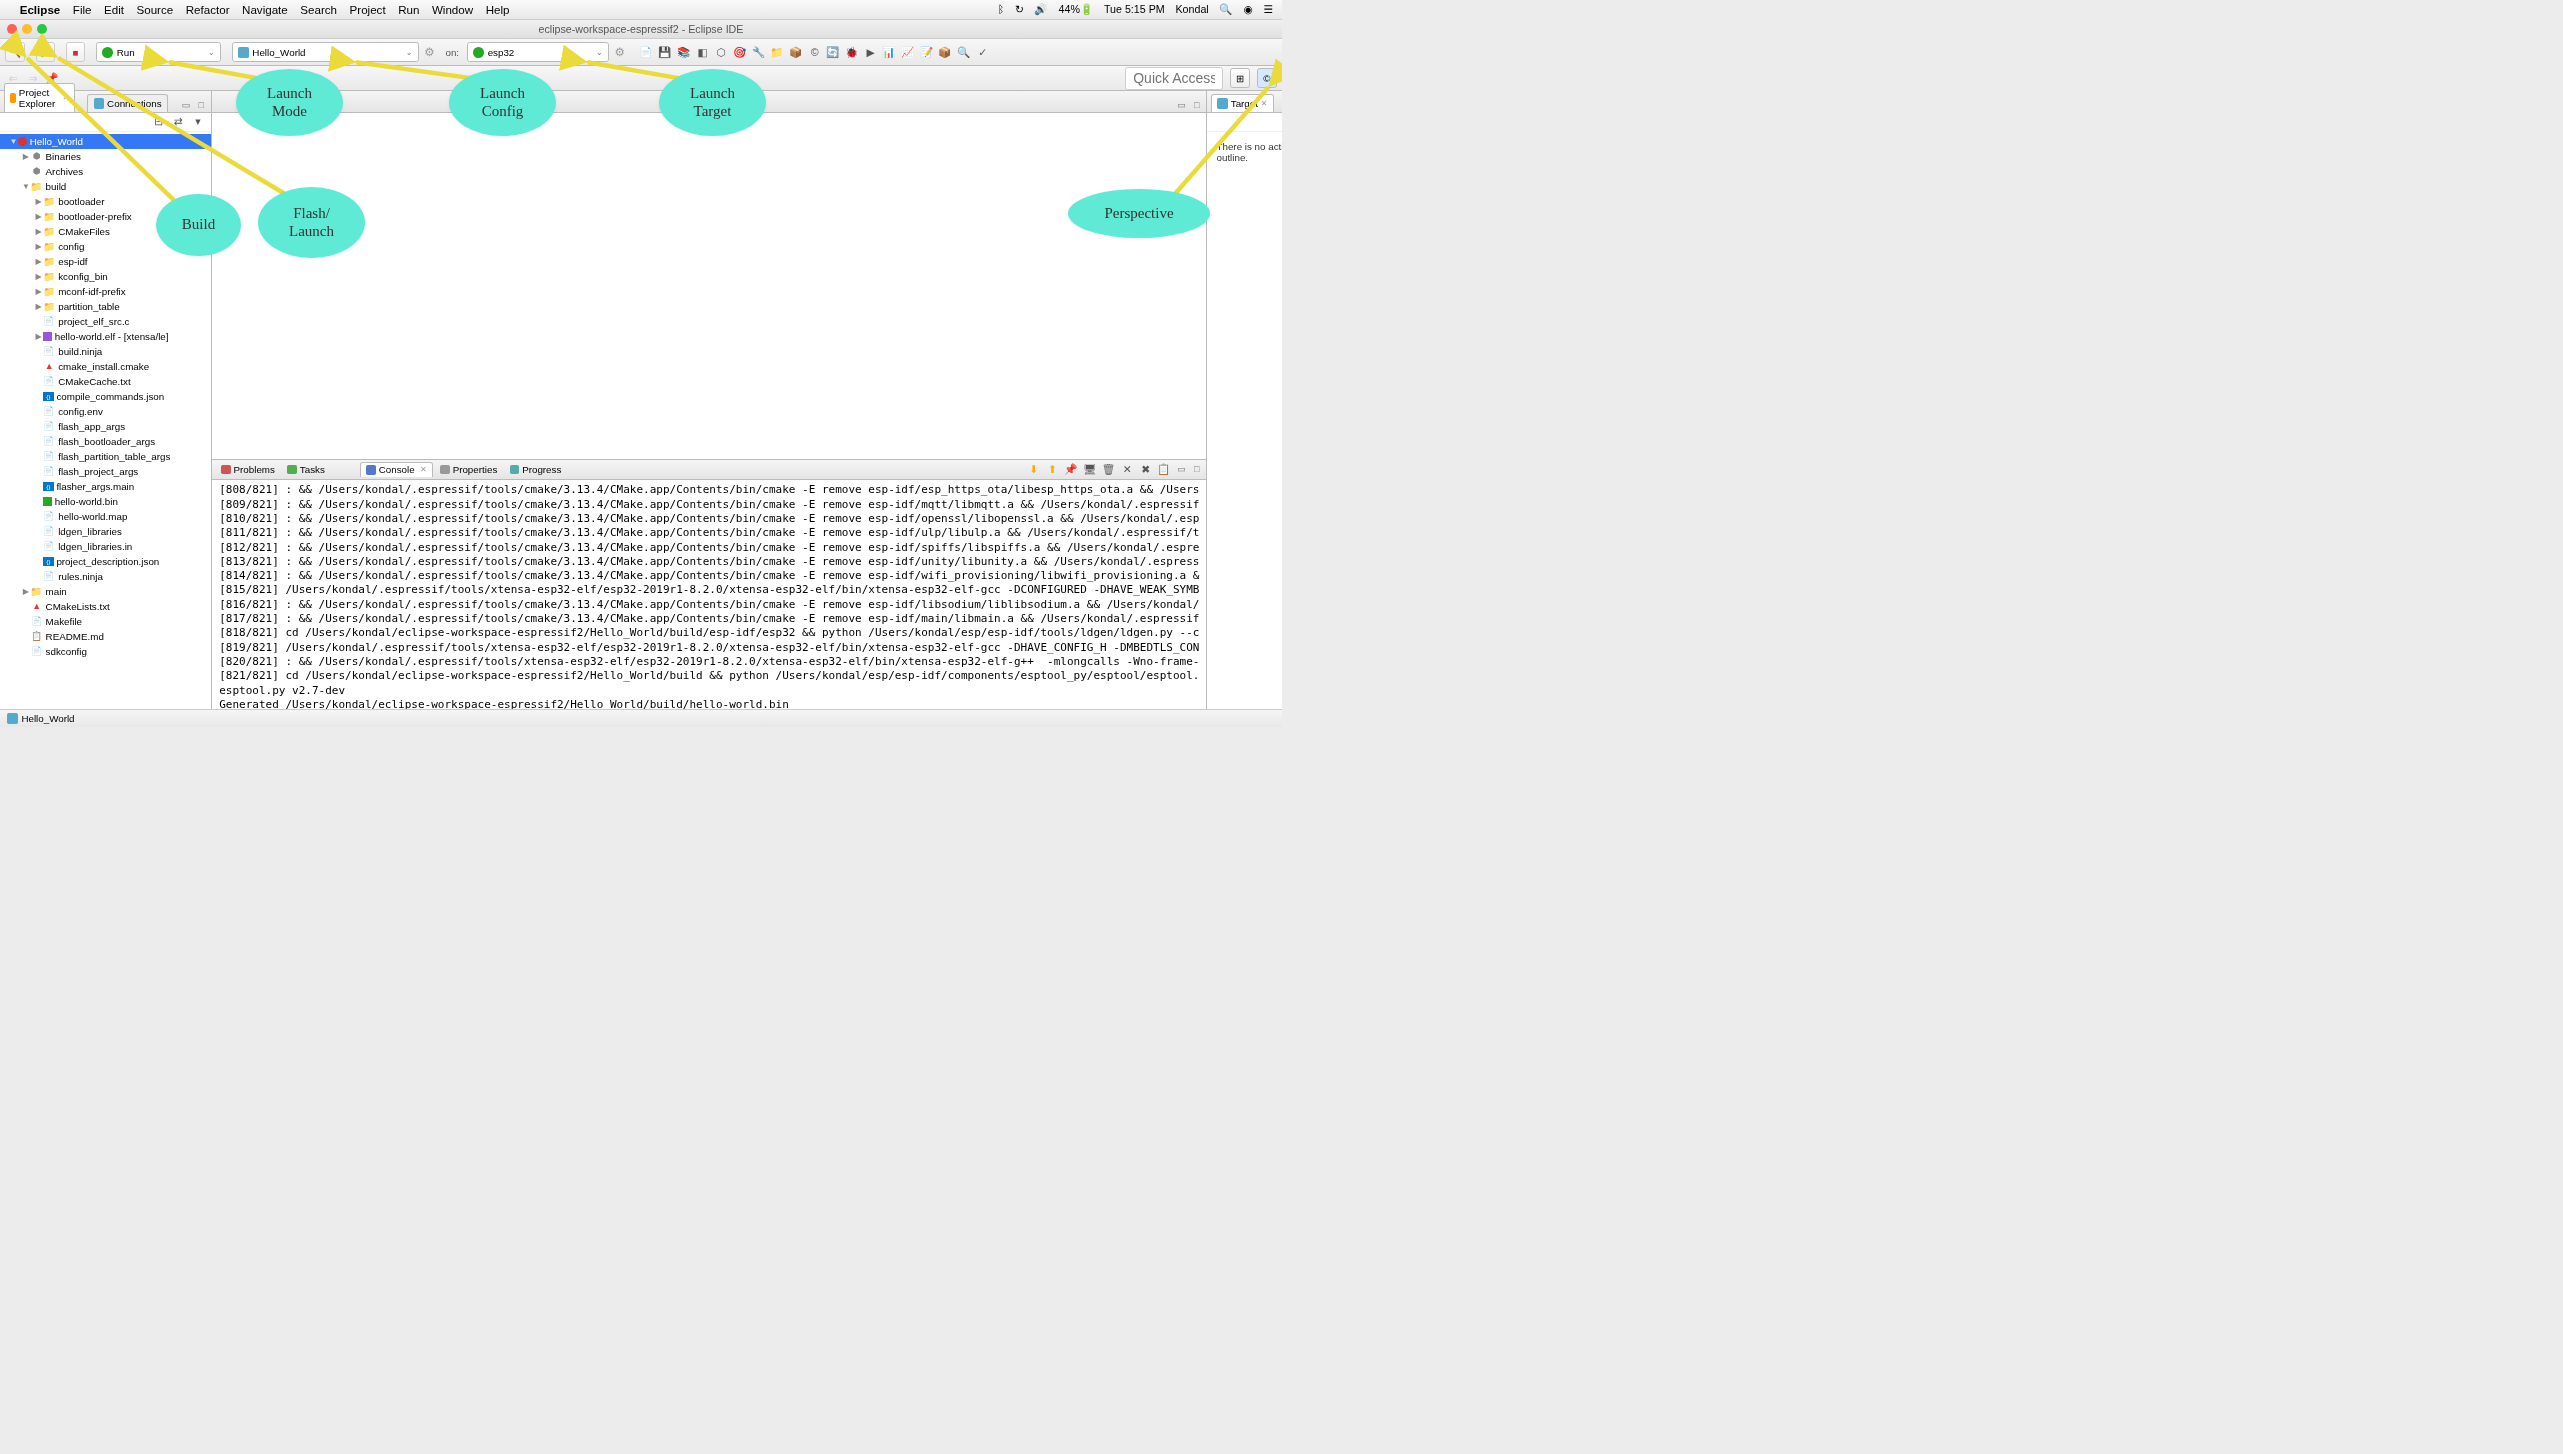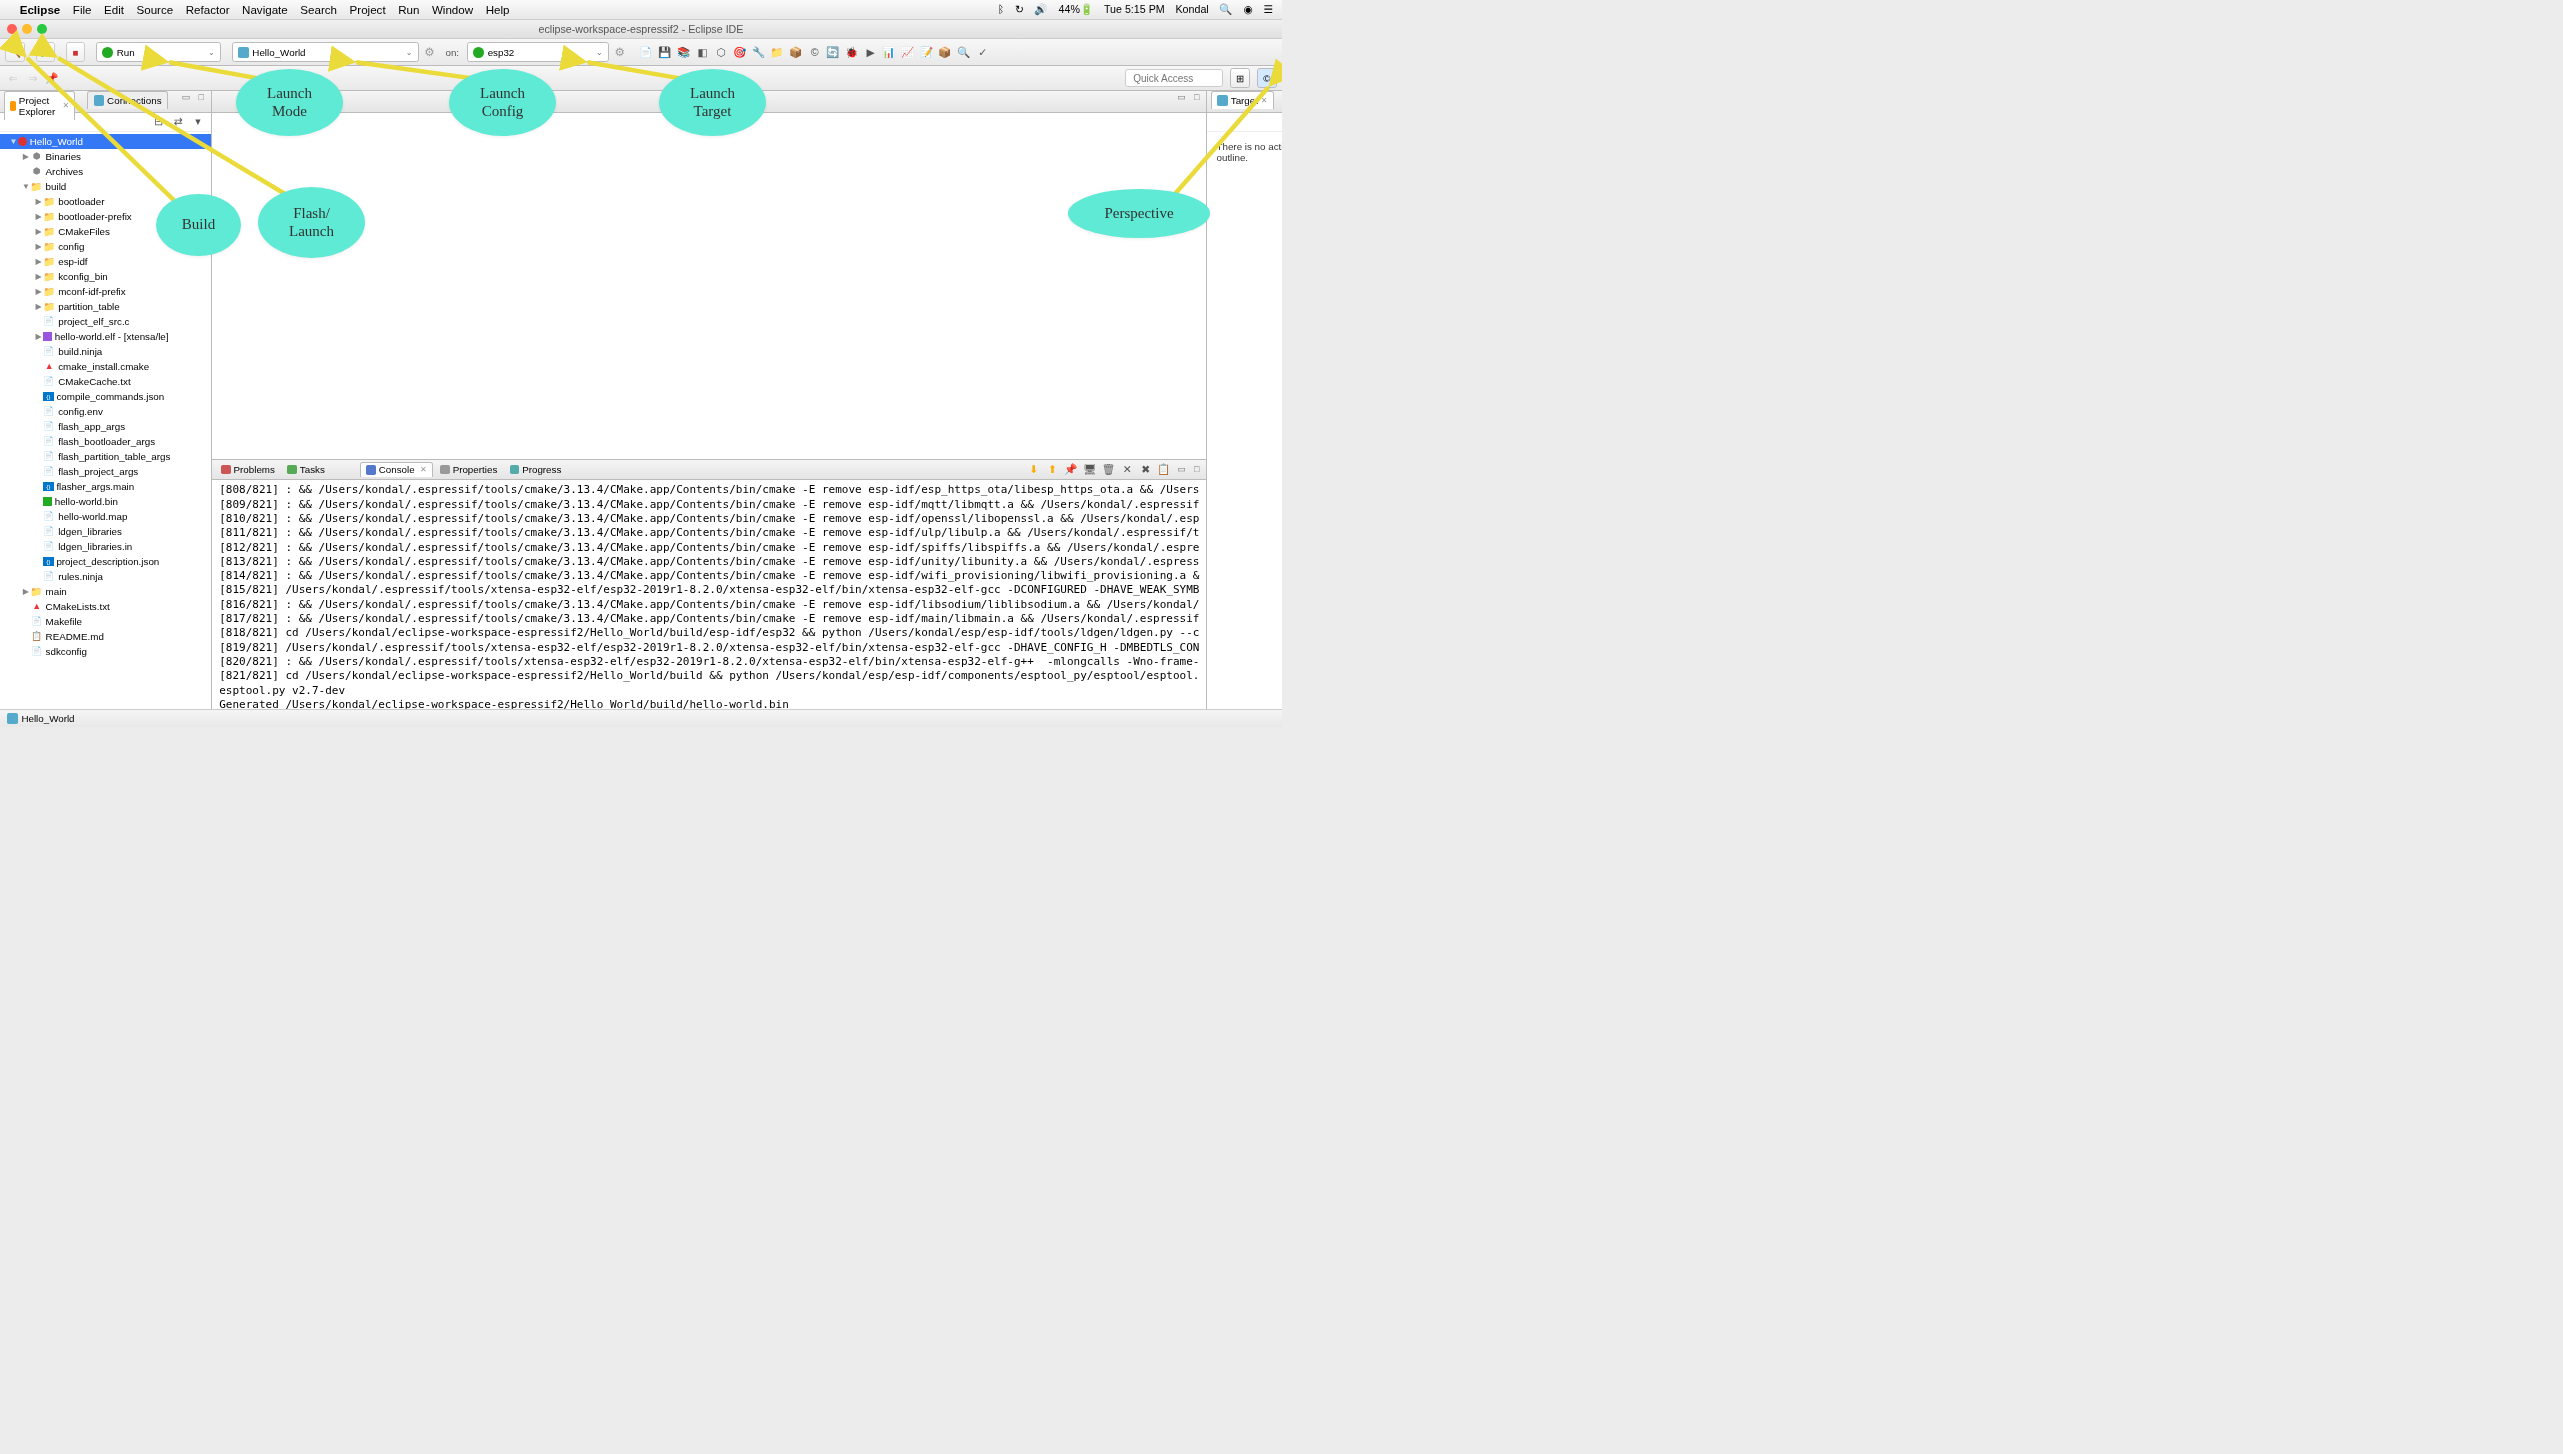--- a/index.html
+++ b/index.html
@@ -27,31 +27,31 @@
 .combo { height:19.6px; border:0.9px solid #bbb; border-radius:2.7px; background:#fff; display:inline-flex; align-items:center; padding:0 5.3px; gap:3.6px; font-size:9.8px; min-width:107px; }
 .combo .ico { width:10.7px; height:10.7px; border-radius:50%; background:#2a2; display:inline-block; }
 .combo .ico.c { background:#5ac; border-radius:1.8px; }
 .combo .chev { margin-left:auto; font-size:8px; color:#777; }
 .gear { width:16px; height:16px; font-size:11.6px; color:#999; display:inline-flex; align-items:center; justify-content:center; }
 .tsp { width:5.3px; }
 .tico { width:16px; height:16px; display:inline-flex; align-items:center; justify-content:center; font-size:10.7px; color:#555; cursor:pointer; }
 
 .toolbar2 { height:25px; background:linear-gradient(#f7f7f7,#e9e9e9); border-bottom:0.9px solid #bbb; display:flex; align-items:center; padding:0 5.3px; gap:3.6px; }
 .toolbar2 .qa { margin-left:auto; }
-.qa input { border:0.9px solid #ccc; border-radius:2.7px; padding:2.7px 7.1px; font-size:10px; width:98px; background:#fff; color:#999; }
+.qa input { border:0.9px solid #ccc; border-radius:2.7px; padding:2.7px 7.1px; font-size:14px; width:98px; background:#fff; color:#999; }
 .persp { width:19.6px; height:19.6px; border:0.9px solid #bbb; border-radius:2.7px; background:linear-gradient(#fff,#eee); display:inline-flex; align-items:center; justify-content:center; margin-left:3.6px; font-size:9.8px; }
 
 
 .main { display:flex; height:635px; }
 .left { width:322px; background:#fff; border-right:0.9px solid #bbb; display:flex; flex-direction:column; }
 .center { flex:1; display:flex; flex-direction:column; background:#fff; }
 .rightp { width:224px; background:#fff; border-left:0.9px solid #bbb; display:flex; flex-direction:column; }
 
 
-.vtabs { height:21.4px; background:linear-gradient(#f5f5f5,#e5e5e5); border-bottom:0.9px solid #bbb; display:flex; align-items:flex-start; font-size:9.8px; padding:0 3.6px; gap:12px; }
+.vtabs { height:21.4px; background:linear-gradient(#f5f5f5,#e5e5e5); border-bottom:0.9px solid #bbb; display:flex; align-items:flex-end; font-size:9.8px; padding:0 3.6px; gap:12px; }
 .vtab { padding:2.7px 5.3px; background:#fff; border:0.9px solid #bbb; border-bottom:none; border-radius:2.7px 2.7px 0 0; display:inline-flex; align-items:center; gap:2.7px; }
 .vtab .x { font-size:8px; color:#999; }
 .vtab .vico { width:10.7px; height:10.7px; background:#f90; border-radius:1.8px; }
 .vminmax { margin-left:auto; display:flex; gap:2.7px; }
 .vmm { width:12.5px; height:12.5px; font-size:9px; color:#777; cursor:pointer; display:inline-flex; align-items:center; justify-content:center; }
 
 .vtoolbar { height:19.6px; display:flex; align-items:center; justify-content:flex-end; padding:0 5.3px; gap:3.6px; border-bottom:0.9px solid #eee; }
 
 
 .tree { flex:1; overflow:auto; font-size:9.8px; padding:1.8px 0; }

